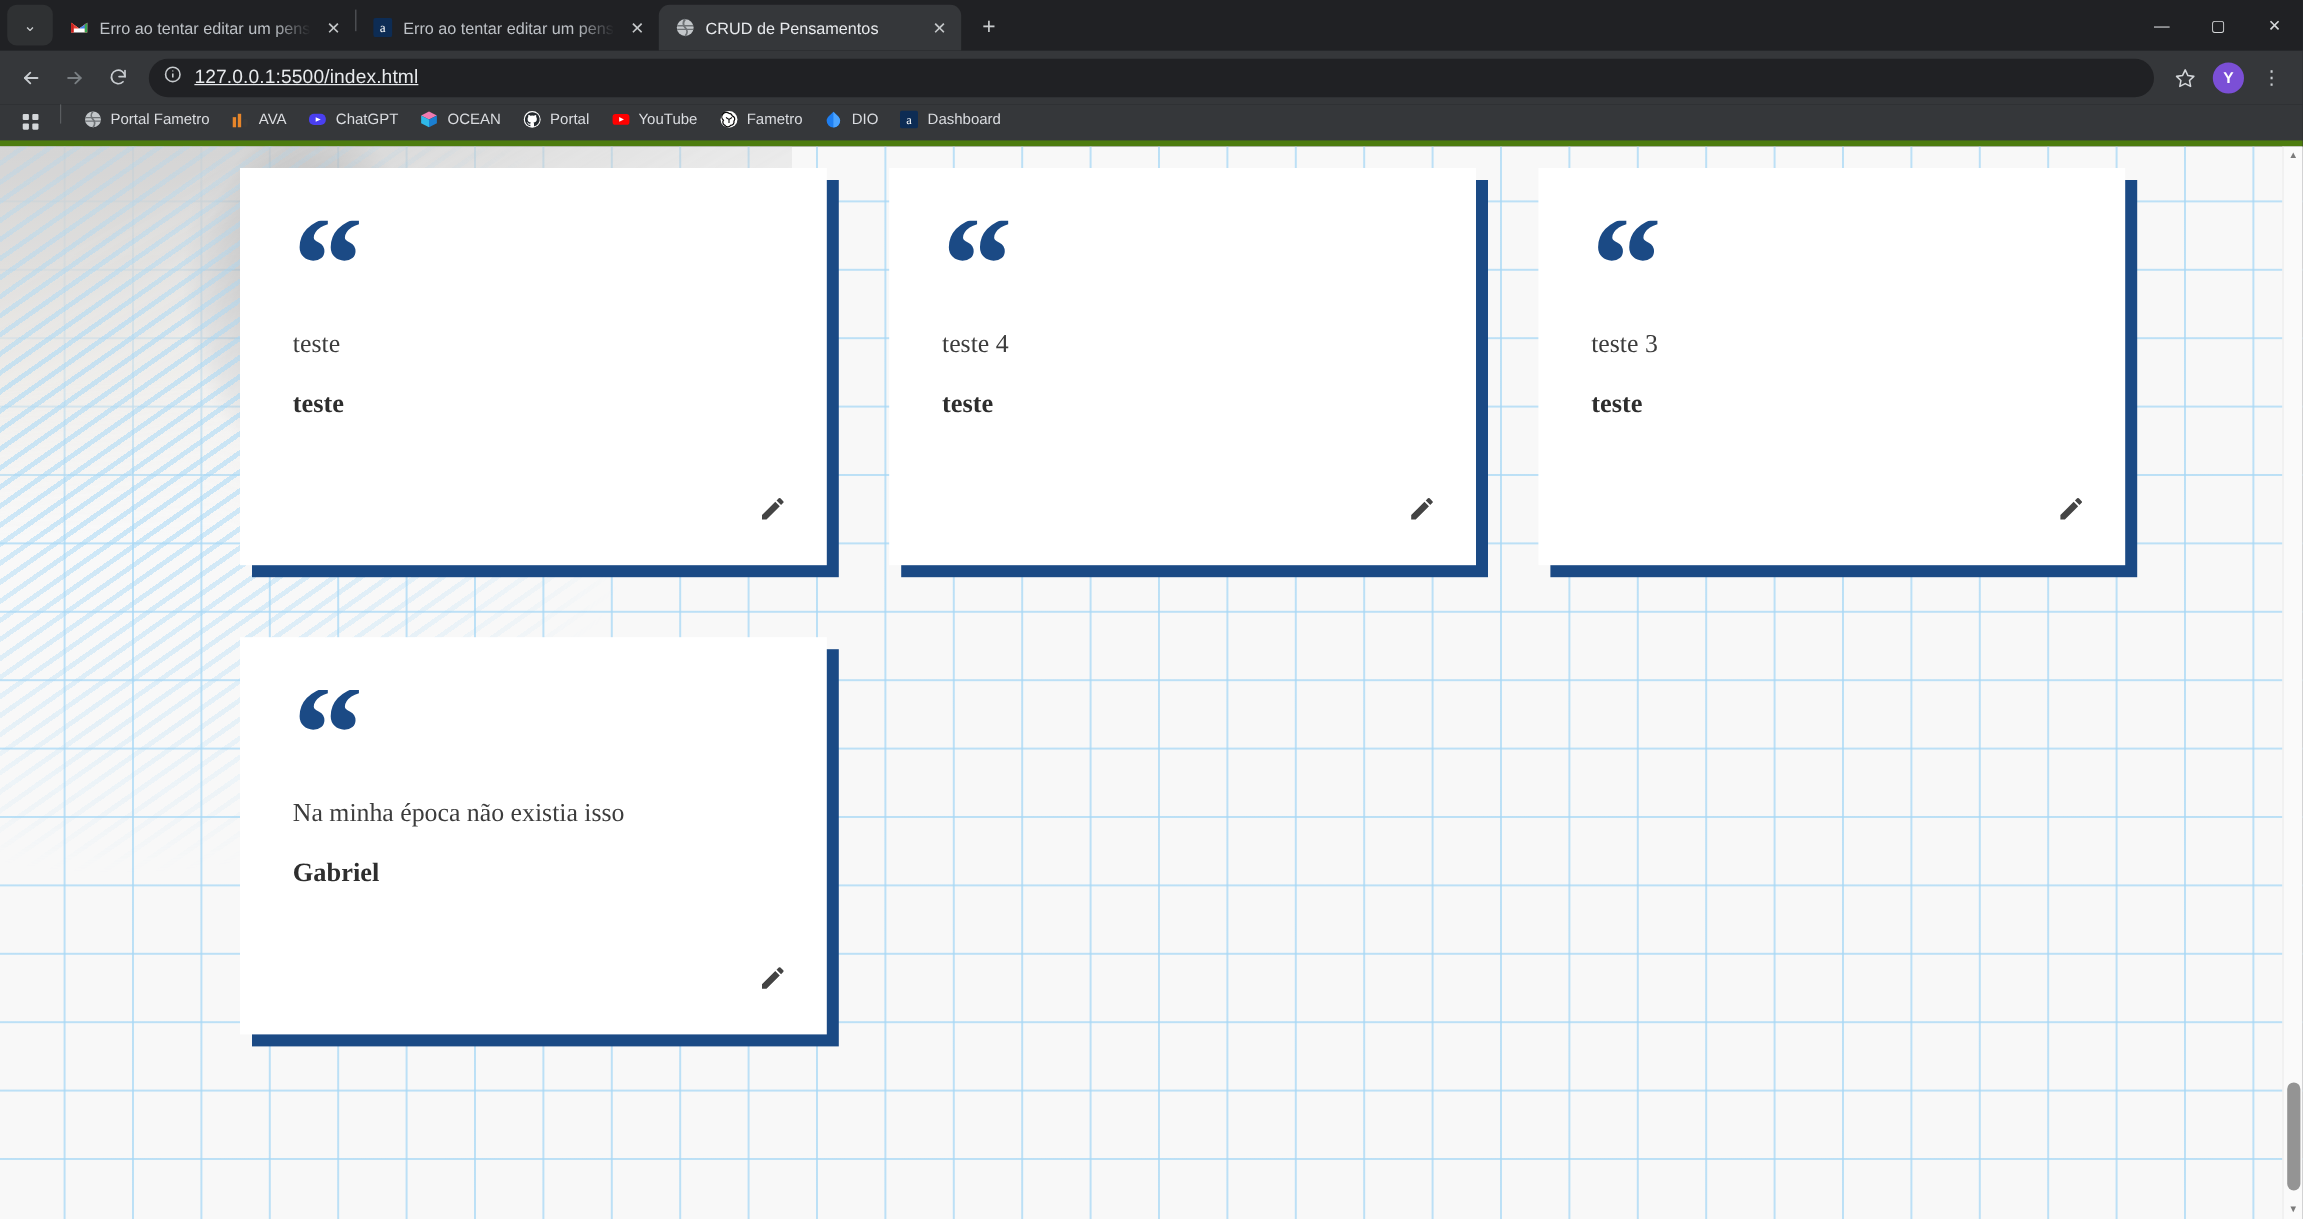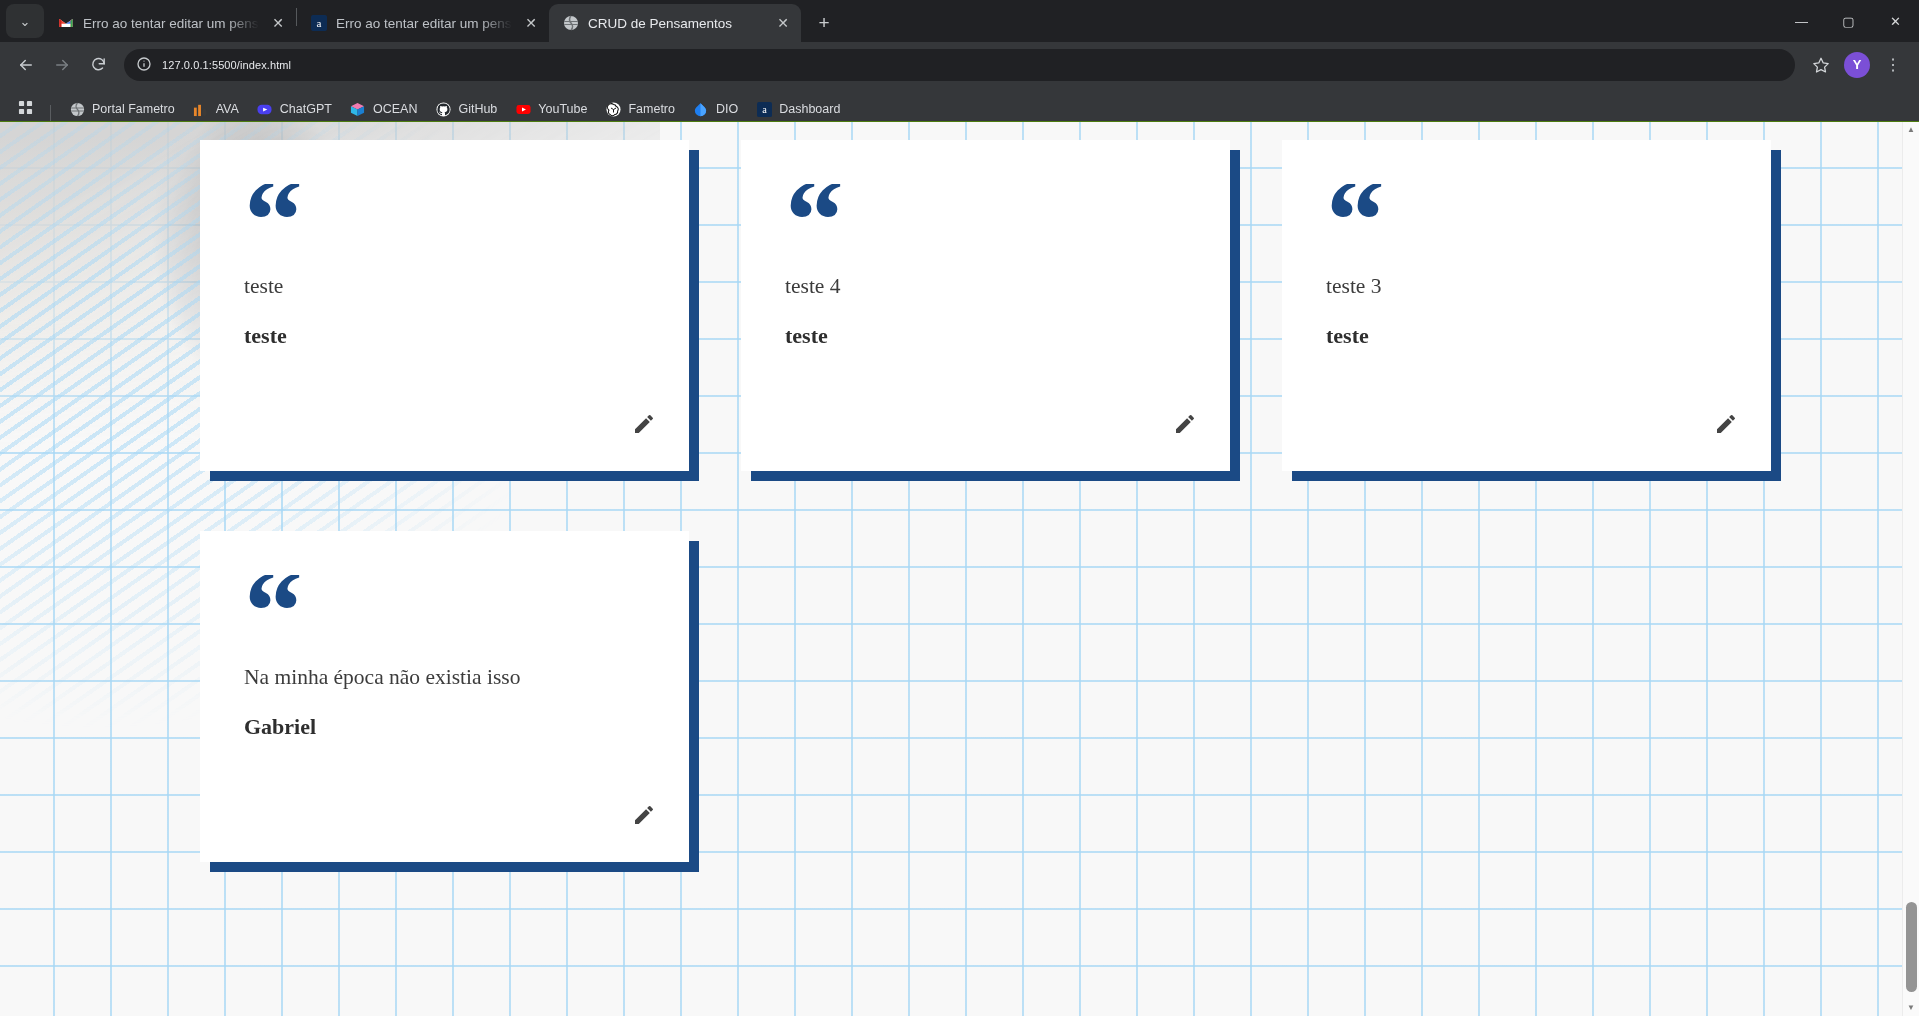--- a/index.html
+++ b/index.html
@@ -56,34 +56,34 @@
   }
   .navbtn {
     width: 34px; height: 34px; border-radius: 50%; flex: none;
     display: flex; align-items: center; justify-content: center;
     color: #c8ccd0;
   }
   .navbtn.disabled { color: #7a7f83; }
   .omnibox {
     flex: 1 1 auto; height: 32px; background: #202124; border-radius: 16px;
     display: flex; align-items: center; gap: 10px; padding: 0 12px; margin: 0 7px;
-    color: #e8eaed; font-size: 11px;
+    color: #e8eaed; font-size: 16px; text-decoration: underline;
   }
   .omnibox .url { letter-spacing: .1px; }
   .tb-right { display: flex; align-items: center; gap: 6px; }
   .avatar {
     width: 26px; height: 26px; border-radius: 50%; background: #7b4fd6;
     color: #fff; font-size: 13px; font-weight: bold;
     display: flex; align-items: center; justify-content: center;
   }
 
   .bookmarks {
     height: 35px; background: #35373a;
-    display: flex; align-items: flex-end; padding: 0 10px; gap: 2px;
-    border-bottom: 1px solid #4d7c0f;
+    display: flex; align-items: flex-start; padding: 0 10px; gap: 2px;
+    border-bottom: 5px solid #4d7c0f;
   }
   .bm-apps { width: 30px; height: 28px; display:flex; align-items:center; justify-content:center; color:#d4d7da; }
   .bm-sep { width: 1px; height: 16px; background: #5a5d60; margin: 0 8px; }
   .bm {
     display: flex; align-items: center; gap: 7px;
     padding: 4px 8px; border-radius: 6px;
     color: #dadce0; font-size: 12.5px; white-space: nowrap;
   }
   .bm .bmicon { width: 16px; height: 16px; flex:none; display:flex; align-items:center; justify-content:center; }
 
@@ -321,21 +321,21 @@
       <span>OCEAN</span>
     </div>
 
     <div class="bm">
       <span class="bmicon">
         <svg width="15" height="15" viewBox="0 0 16 16">
             <circle cx="8" cy="8" r="7.5" fill="#fff"></circle>
             <path d="M8 1.6A6.4 6.4 0 0 0 6 14.1c.3.06.4-.14.4-.3v-1.1c-1.8.4-2.2-.85-2.2-.85-.3-.75-.73-.95-.73-.95-.6-.4.05-.4.05-.4.66.05 1 .68 1 .68.58 1 1.55.72 1.93.55.06-.43.23-.72.42-.89-1.45-.16-2.97-.72-2.97-3.2 0-.7.25-1.28.66-1.73-.07-.17-.29-.83.06-1.73 0 0 .54-.17 1.78.66a6.2 6.2 0 0 1 3.24 0c1.24-.83 1.78-.66 1.78-.66.35.9.13 1.56.06 1.73.41.45.66 1.03.66 1.73 0 2.49-1.53 3.04-2.98 3.2.24.2.45.6.45 1.21v1.8c0 .17.1.37.4.3A6.4 6.4 0 0 0 8 1.6z" fill="#24292e"></path>
           </svg>
       </span>
-      <span>GitHub</span>
+      <span>Portal</span>
     </div>
 
     <div class="bm">
       <span class="bmicon">
         <svg width="15" height="15" viewBox="0 0 16 16">
             <rect x="0.5" y="3.2" width="15" height="9.6" rx="2.6" fill="#ff0000"></rect>
             <polygon points="6.4,5.9 10.6,8 6.4,10.1" fill="#fff"></polygon>
           </svg>
       </span>
       <span>YouTube</span>

